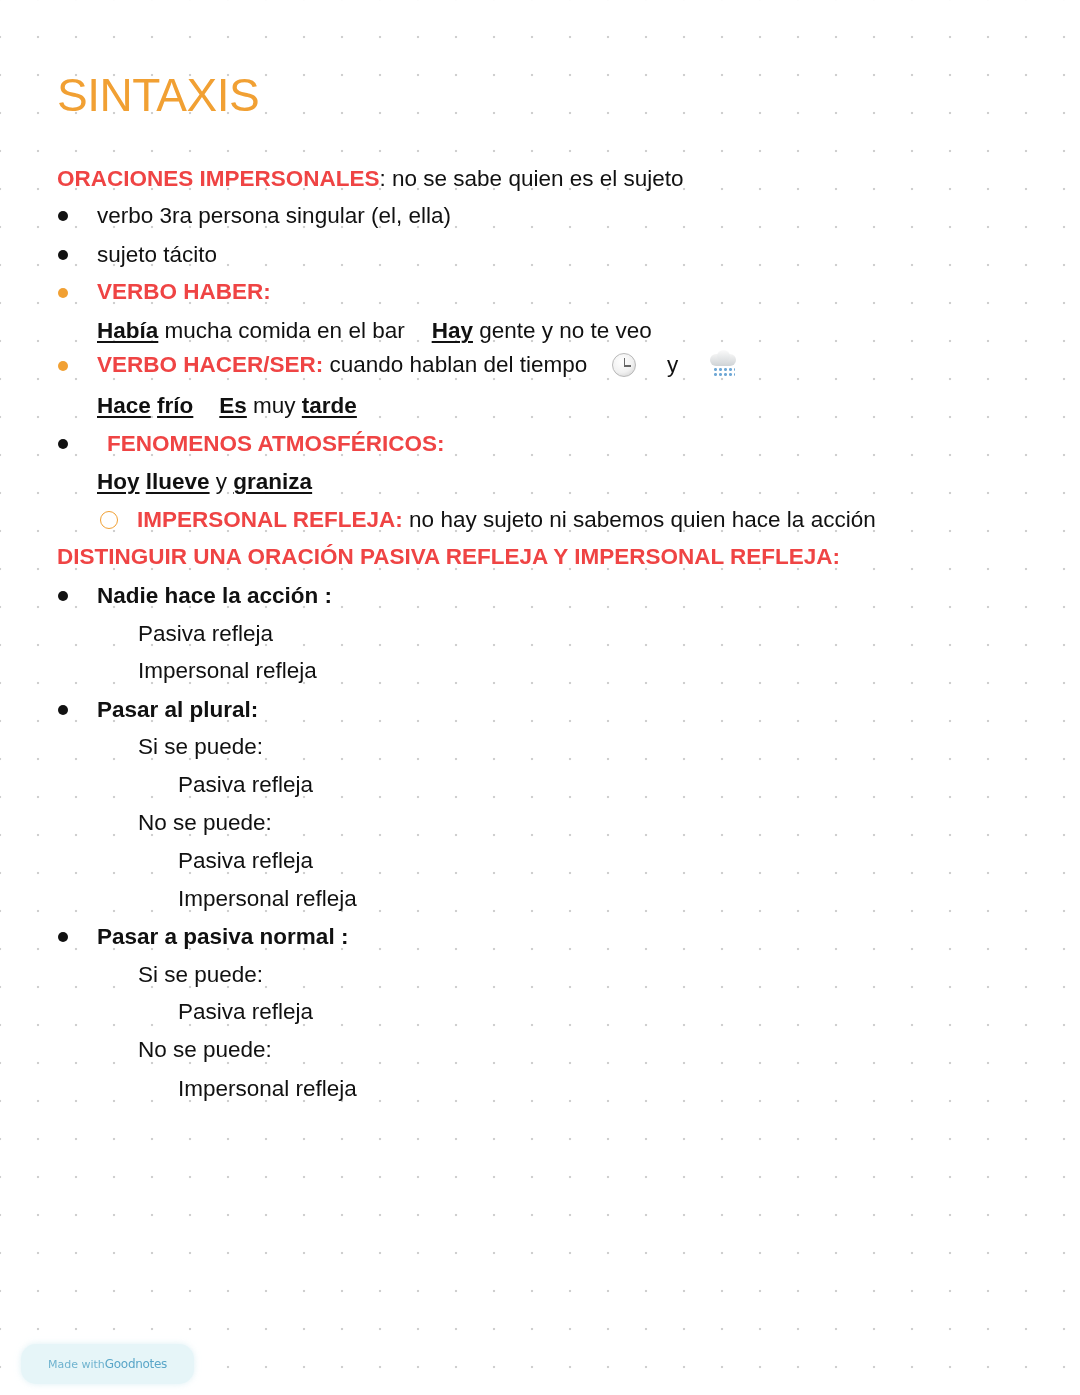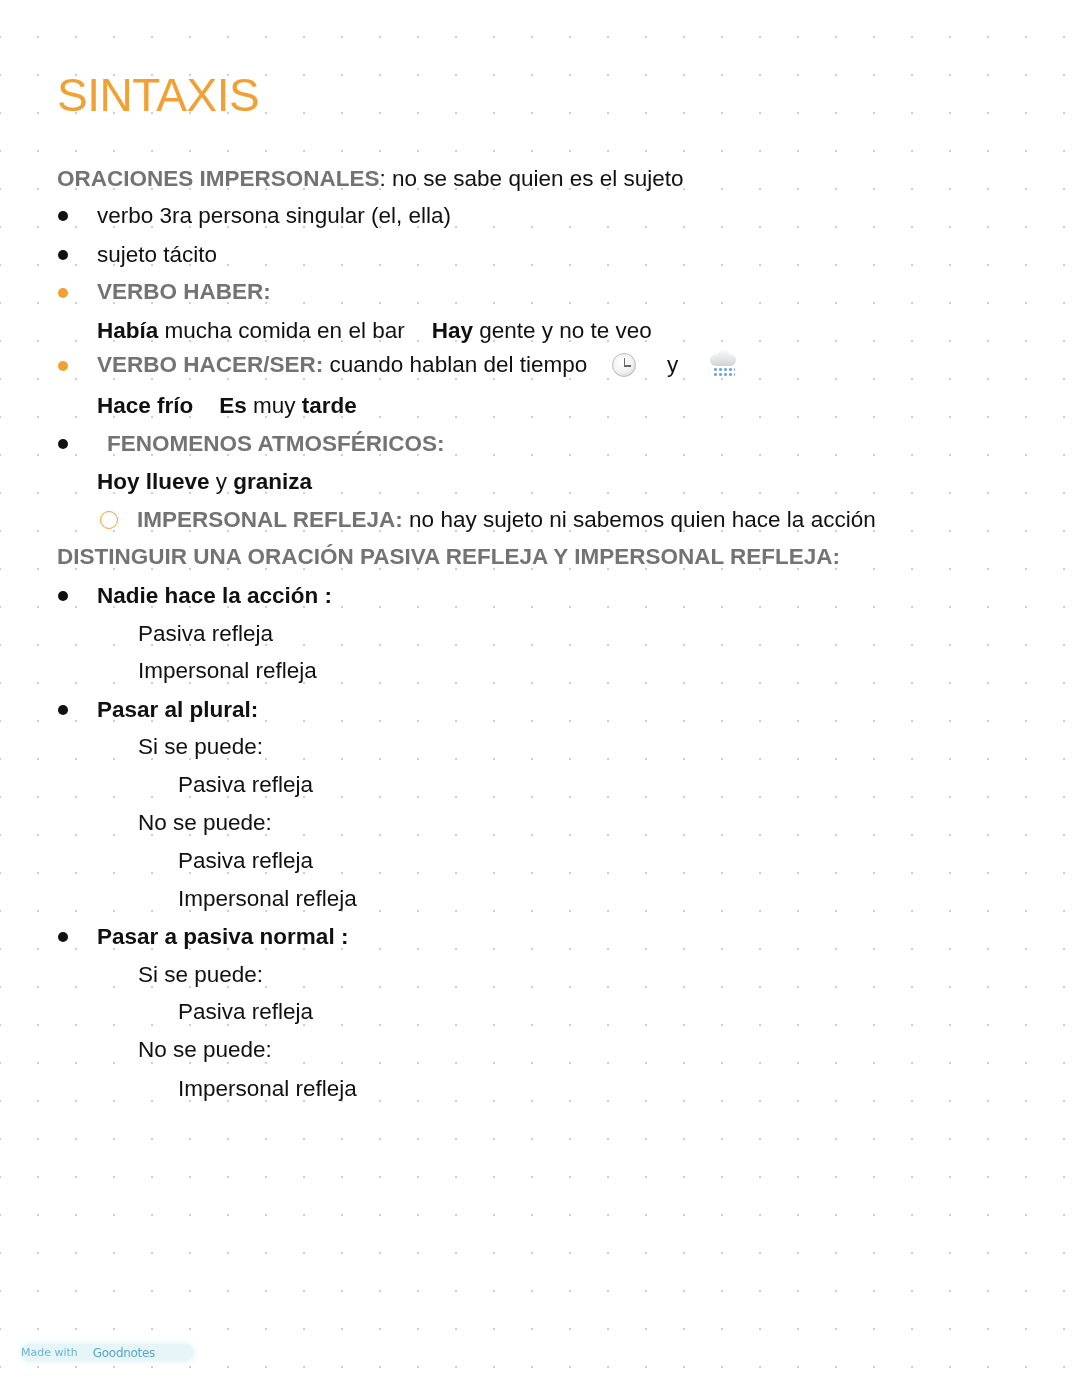--- a/index.html
+++ b/index.html
@@ -25,24 +25,24 @@
     letter-spacing: -0.5px;
     margin: 0;
   }
   .line {
     position: absolute;
     font-size: 22.5px;
     line-height: 28px;
     white-space: nowrap;
     height: 28px;
   }
-  .orange { color: #737373; font-weight: bold; }
+  .orange { color: #ef4444; font-weight: bold; }
   .bold { font-weight: bold; }
   .u { text-decoration-thickness: 2px; text-underline-offset: 3px; }
-  .bu { font-weight: bold; text-decoration-thickness: 2px; text-underline-offset: 3px; }
+  .bu { font-weight: bold; text-decoration: underline; text-decoration-thickness: 2px; text-underline-offset: 3px; }
   .bullet {
     position: absolute;
     width: 10px; height: 10px;
     border-radius: 50%;
     background: #111111;
   }
   .bullet.o { background: #F1A033; }
   .ring {
     position: absolute;
     width: 18px; height: 18px;
@@ -100,27 +100,27 @@
     left: 5px; top: 17px;
     width: 22px; height: 10px;
     background-image: radial-gradient(circle, #6fa8d6 1.3px, transparent 1.6px);
     background-size: 5px 5px;
   }
   .badge {
     position: absolute;
     left: 21px;
     top: 1344px;
     width: 173px;
-    height: 17px;
+    height: 40px;
     border-radius: 15px;
     background: #E6F5F8;
     display: flex;
     align-items: center;
-    justify-content: flex-start;
-    gap: 15px;
+    justify-content: center;
+    gap: 0;
     box-shadow: 0 0 6px rgba(200,230,238,0.6);
   }
   .badge .made {
     font-size: 11px;
     color: #6FB3CF;
     font-family: "DejaVu Sans", sans-serif;
   }
   .badge .brand {
     font-size: 12px;
     color: #5AA6C8;

